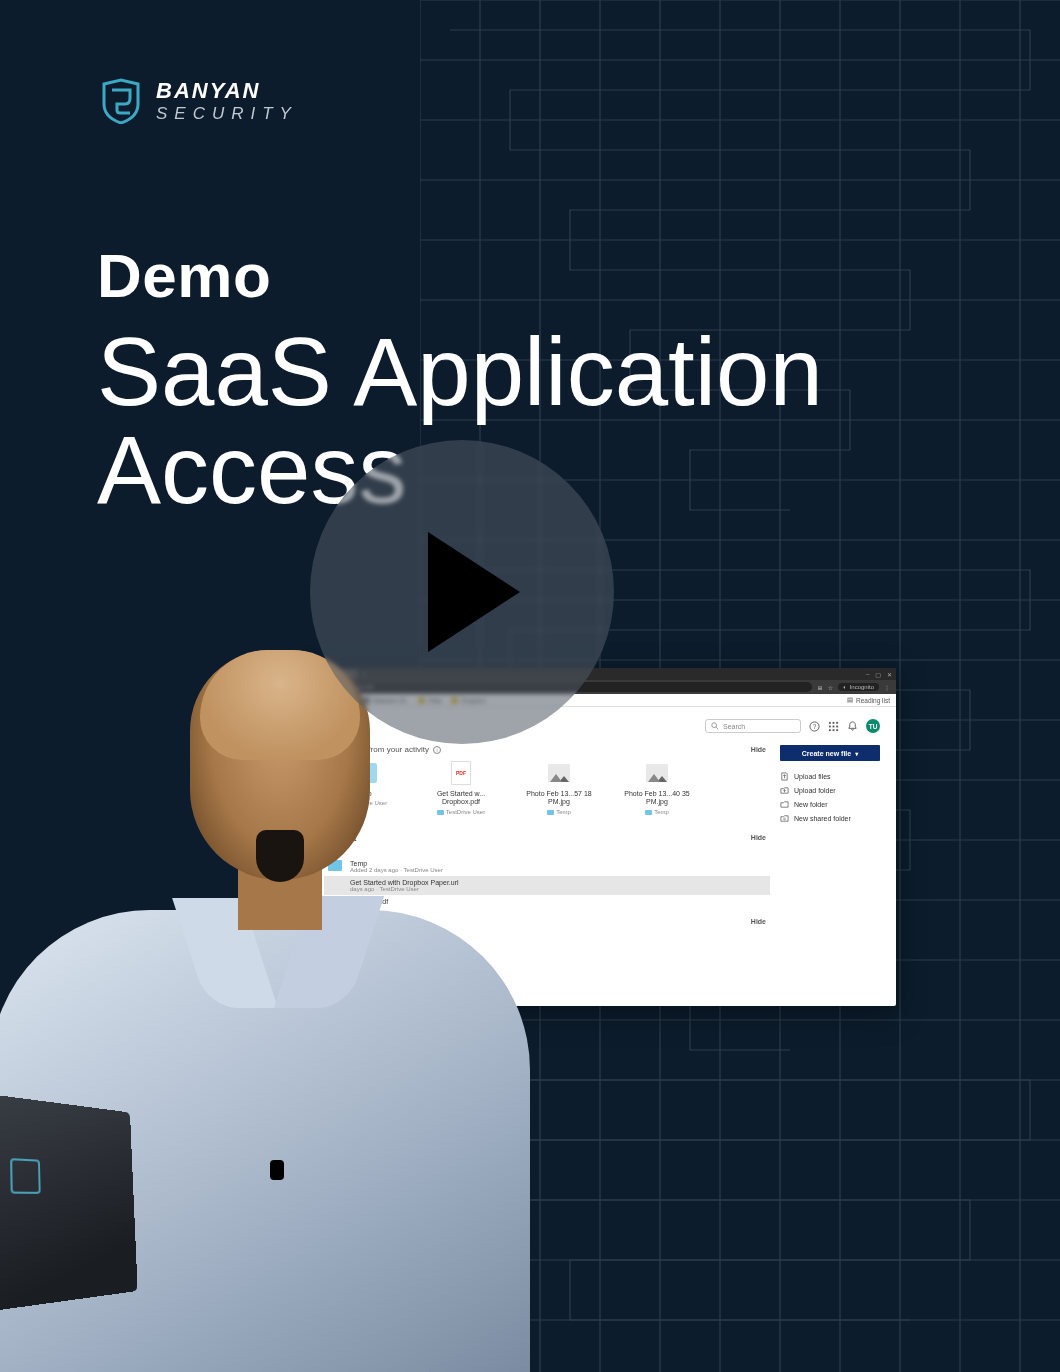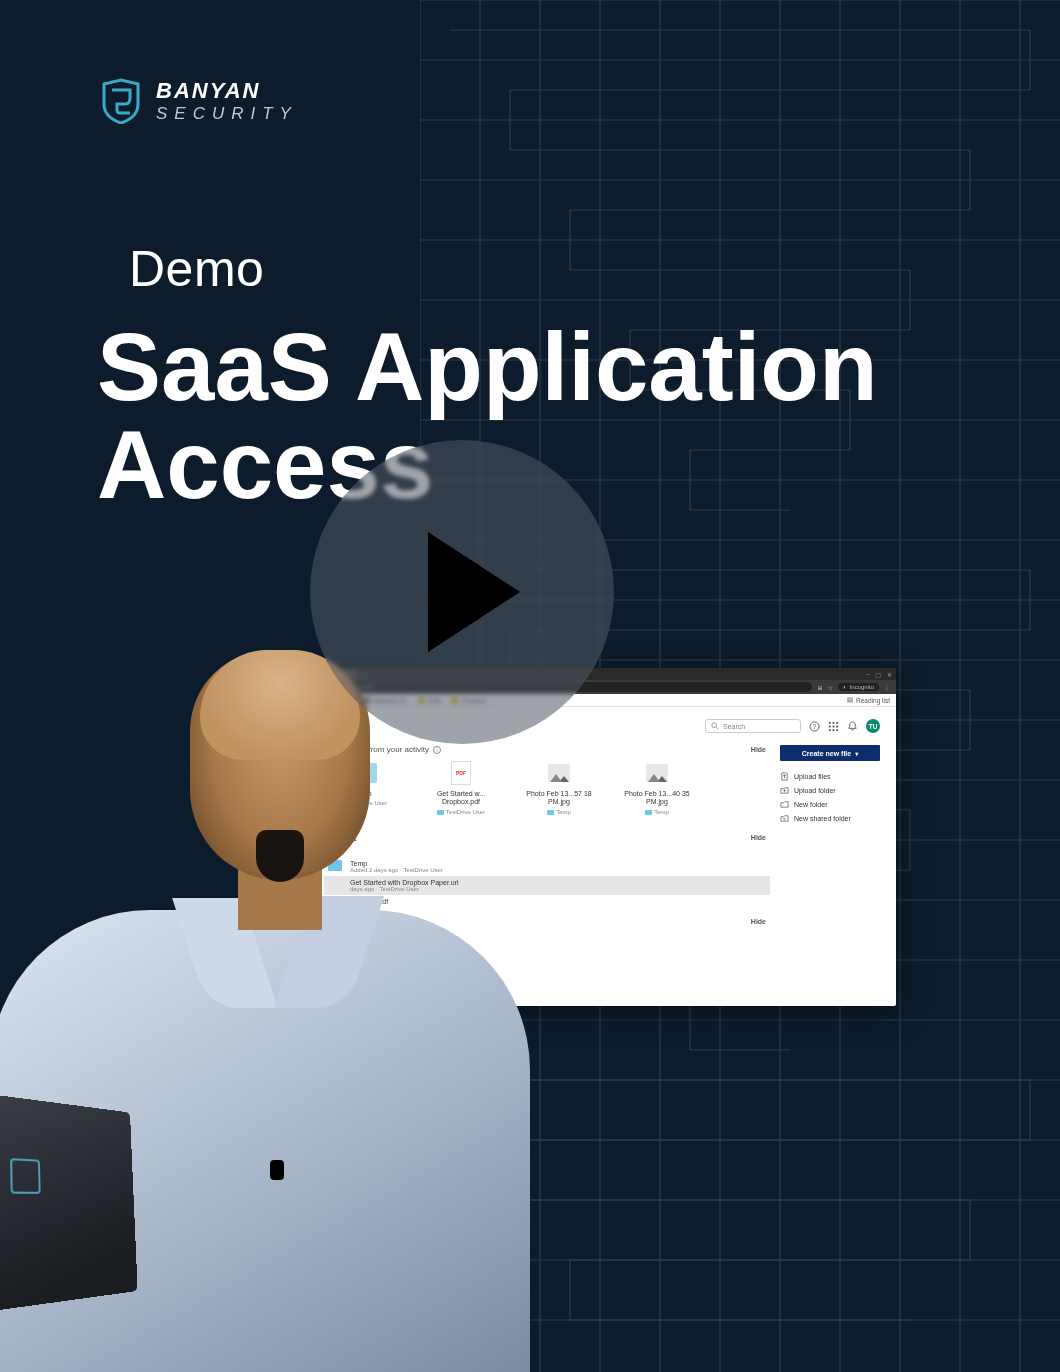--- a/index.html
+++ b/index.html
@@ -34,22 +34,22 @@
   .logo-text { color: #fff; font-style: italic; }
   .logo-text .l1 { font-size: 22px; font-weight: 800; letter-spacing: 2px; }
   .logo-text .l2 { font-size: 17px; font-weight: 300; letter-spacing: 7px; color: #c0c8d0; }
   .title-block {
     position: absolute;
     left: 97px;
     top: 240px;
     color: #fff;
     font-weight: 200;
   }
-  .demo-label { font-size: 50px; font-weight: 400; letter-spacing: 0.5px; margin-left: 32px; }
-  .main-title { font-size: 96px; font-weight: 700; line-height: 1.02; margin-top: 20px; }
+  .demo-label { font-size: 62px; font-weight: 700; letter-spacing: 0.5px; }
+  .main-title { font-size: 96px; font-weight: 400; line-height: 1.02; margin-top: 12px; }
   .play-button {
     position: absolute;
     left: 310px;
     top: 440px;
     width: 304px;
     height: 304px;
     border-radius: 50%;
     background: rgba(80,90,100,0.55);
     display: flex;
     align-items: center;

